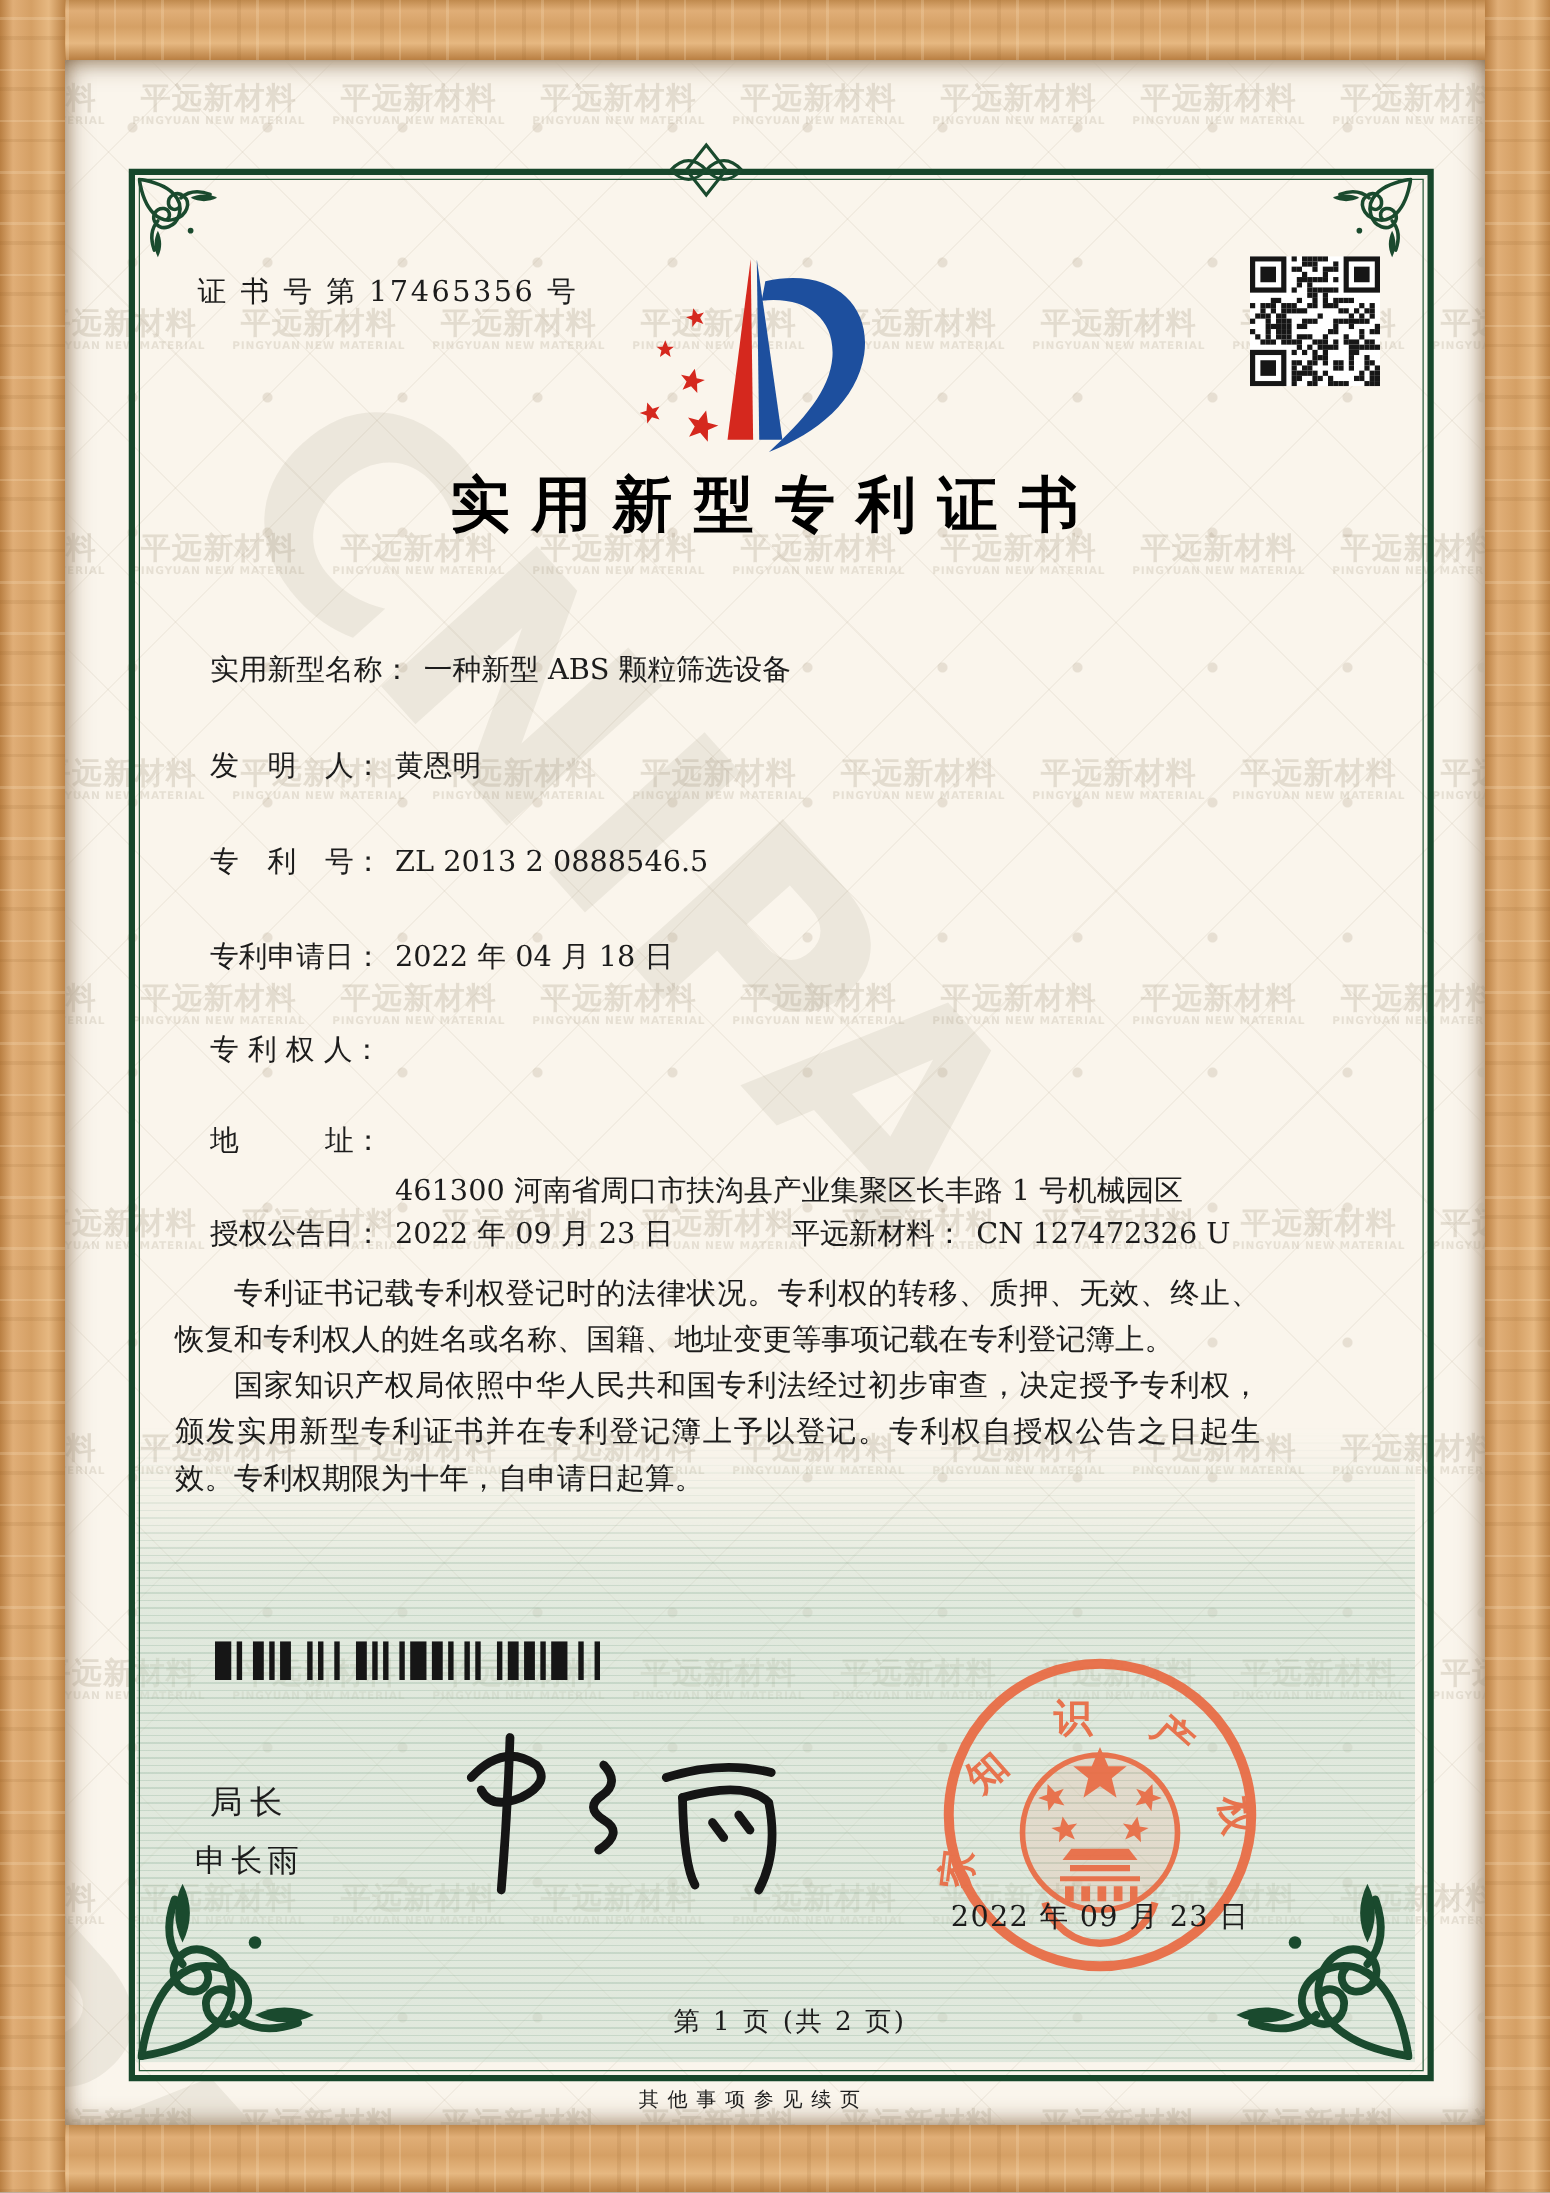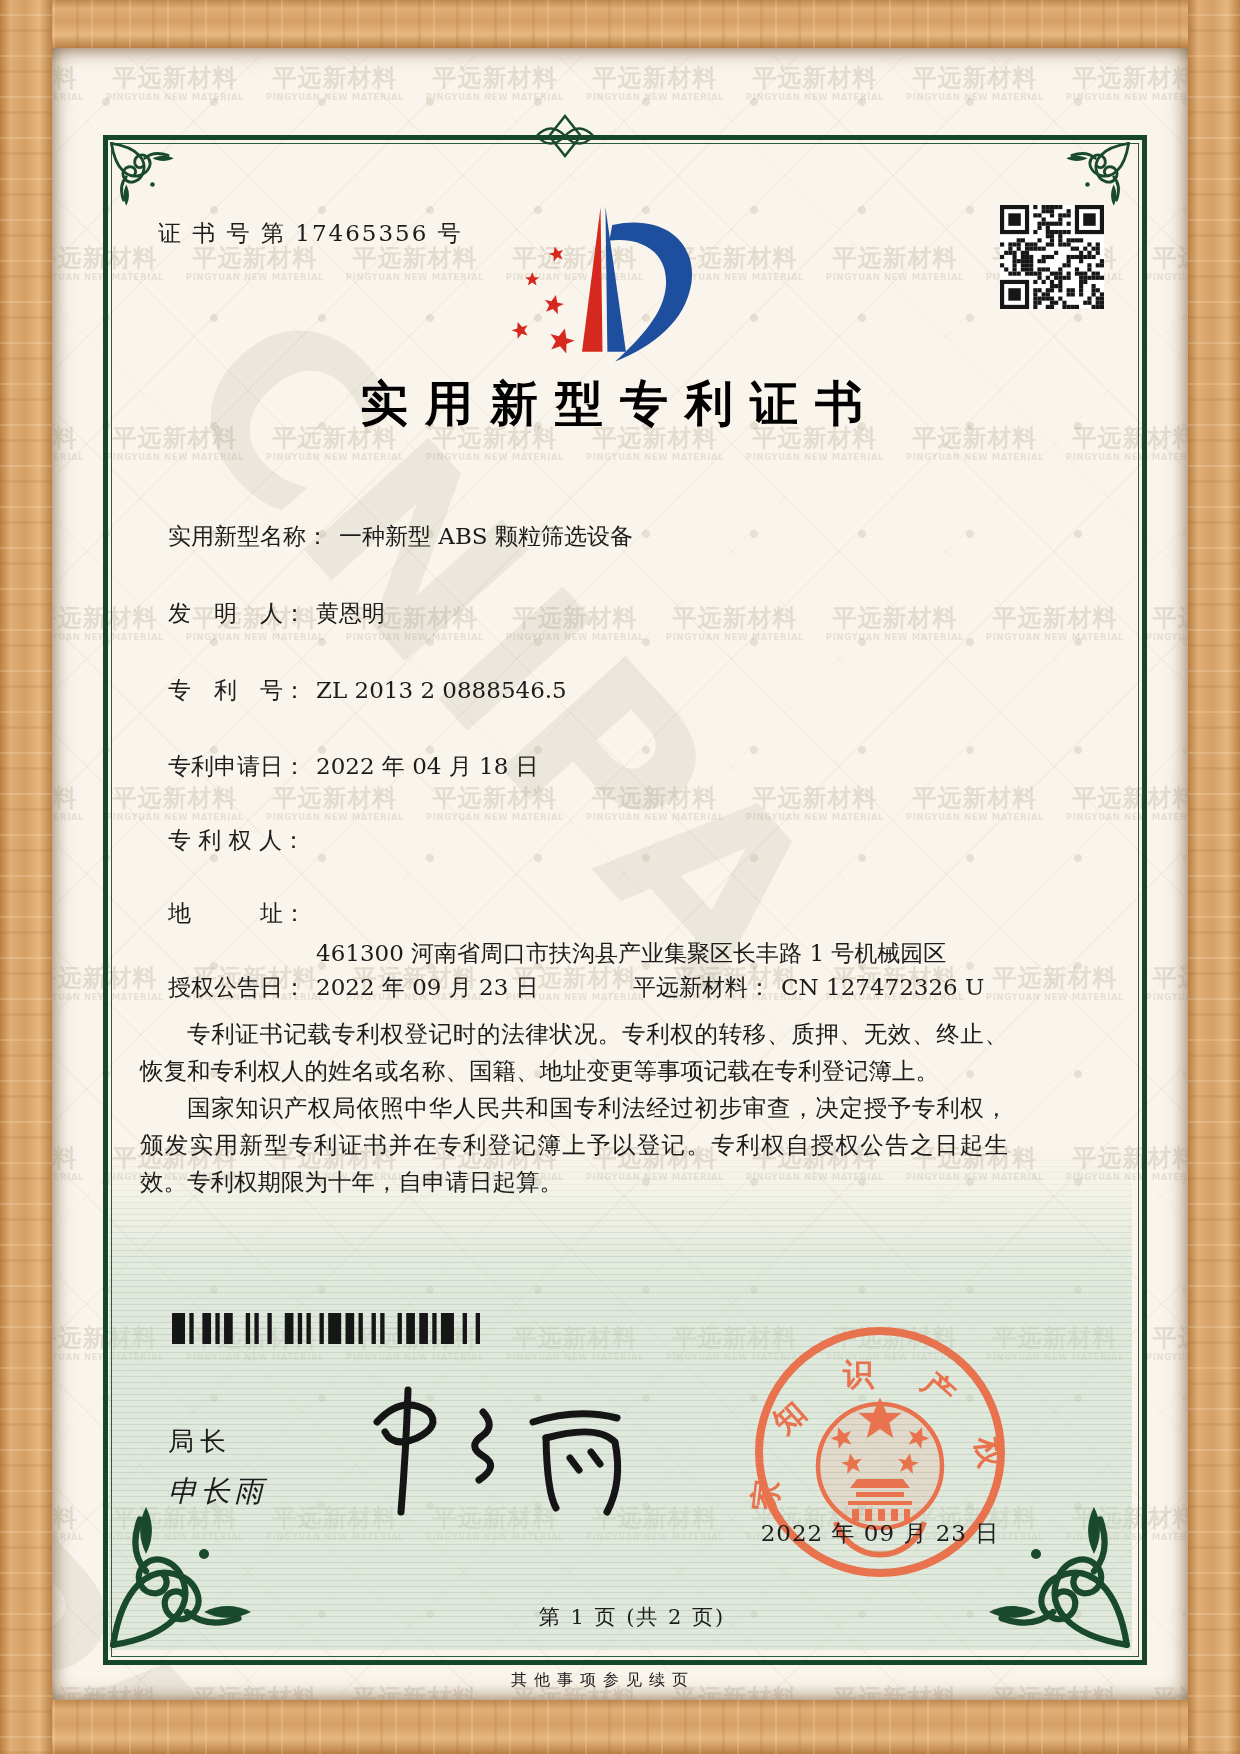--- a/index.html
+++ b/index.html
@@ -65,22 +65,22 @@
   .row{position:absolute;left:168px;z-index:5;font-size:23px;line-height:33px;display:flex;align-items:flex-start;}
   .flabel{white-space:pre;}
   .fvalue{margin-left:10px;white-space:pre-wrap;}
   #row-address .fvalue{max-width:648px;margin-top:40px;}
   #grant-no-pair{position:absolute;left:465px;top:0;display:flex;}
   #paragraphs{left:140px;top:1016px;width:868px;font-size:23.5px;line-height:37px;text-align:justify;}
   #paragraphs p{margin:0;text-indent:2em;}
   #barcode{left:172px;top:1313px;width:321px;height:31px;}
   #signer-title{left:168px;top:1424px;font-size:26px;letter-spacing:6px;
       font-family:"DejaVu Sans","Liberation Sans",sans-serif;}
-  #signer-name{left:168px;top:1472px;font-size:29px;letter-spacing:4px;
-      font-family:"DejaVu Sans","Liberation Sans",sans-serif;font-style:italic;}
+  #signer-name{left:156px;top:1472px;font-size:25px;letter-spacing:4px;
+      font-family:"DejaVu Sans","Liberation Sans",sans-serif;}
   #signature{left:355px;top:1380px;width:290px;height:155px;z-index:6;}
   #seal{left:748px;top:1316px;width:264px;height:264px;z-index:6;opacity:.92;}
   #seal-date{left:760px;top:1518px;width:240px;font-size:23px;letter-spacing:1px;z-index:7;text-align:center;}
   #page-number{left:103px;top:1603px;width:1058px;text-align:center;font-size:21px;letter-spacing:2px;}
   #footer-note{left:86px;top:1670px;width:1034px;text-align:center;font-size:16px;letter-spacing:7px;}
 </style>
 </head>
 <body>
 
 <svg width="0" height="0" style="position:absolute">

